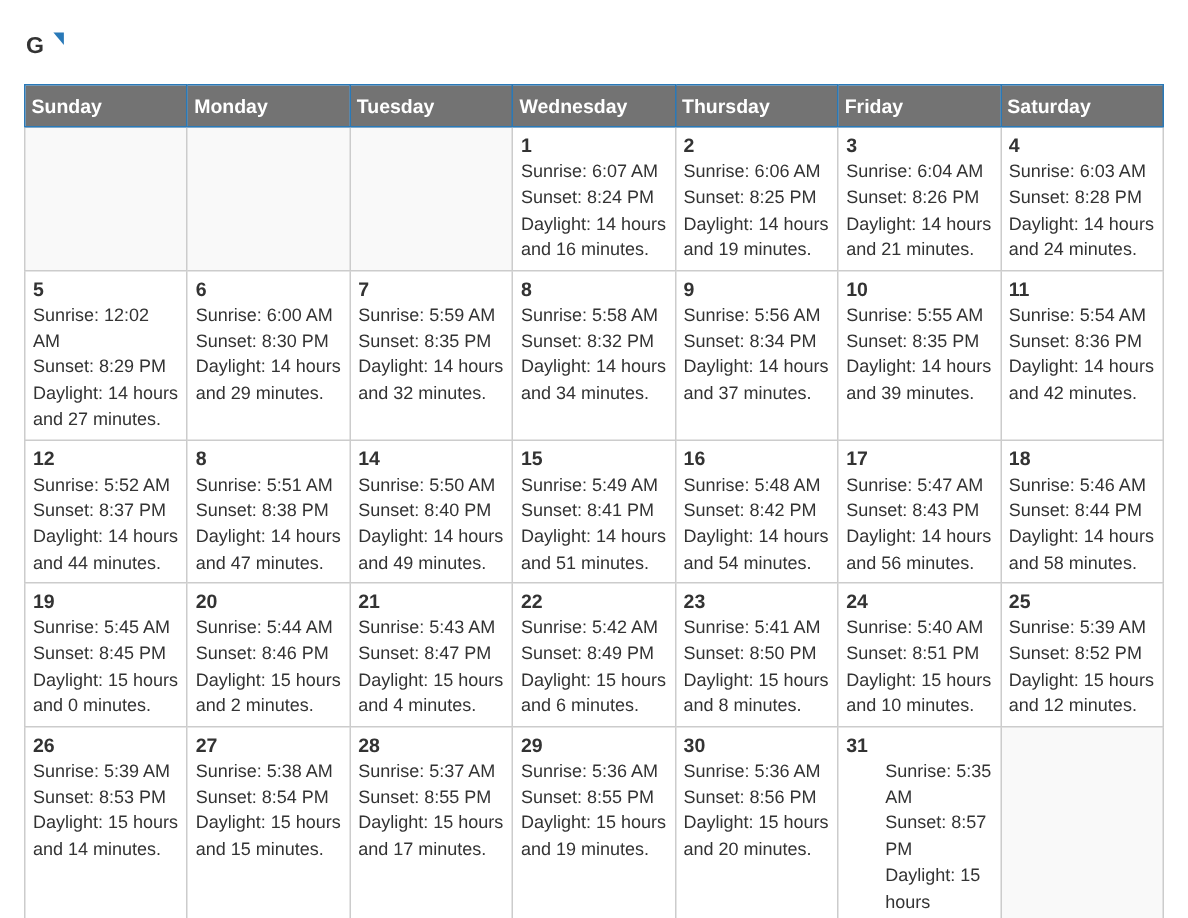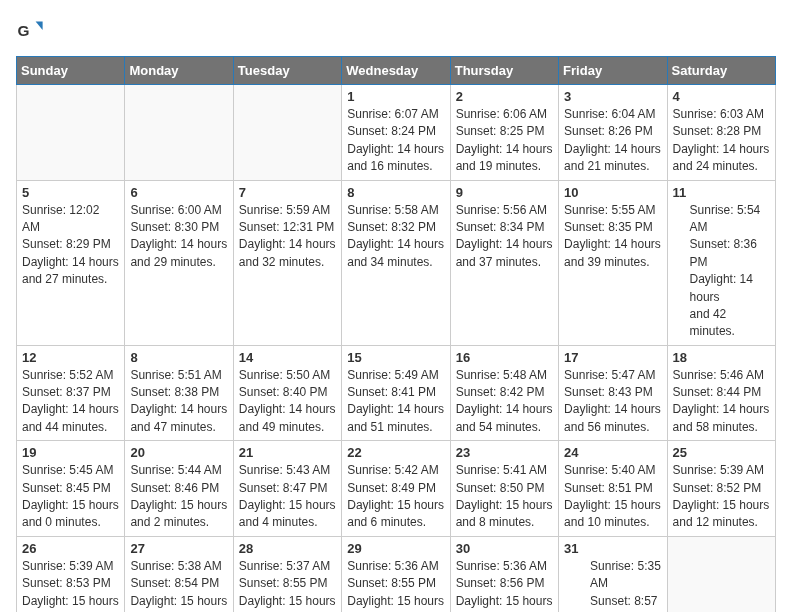--- a/index.html
+++ b/index.html
@@ -161,21 +161,21 @@
         <td>
           <span class="day-number">6</span>
           <div class="day-info" style="white-space: pre-line;">Sunrise: 6:00 AM
 Sunset: 8:30 PM
 Daylight: 14 hours
 and 29 minutes.</div>
         </td>
         <td>
           <span class="day-number">7</span>
           <div class="day-info" style="white-space: pre-line;">Sunrise: 5:59 AM
-Sunset: 12:31 PM
+Sunset: 8:35 PM
 Daylight: 14 hours
 and 32 minutes.</div>
         </td>
         <td>
           <span class="day-number">8</span>
           <div class="day-info" style="white-space: pre-line;">Sunrise: 5:58 AM
 Sunset: 8:32 PM
 Daylight: 14 hours
 and 34 minutes.</div>
         </td>
@@ -188,21 +188,21 @@
         </td>
         <td>
           <span class="day-number">10</span>
           <div class="day-info" style="white-space: pre-line;">Sunrise: 5:55 AM
 Sunset: 8:35 PM
 Daylight: 14 hours
 and 39 minutes.</div>
         </td>
         <td>
           <span class="day-number">11</span>
-          <div class="day-info" style="white-space: pre-line; margin-left: 17px;">Sunrise: 5:54 AM
+          <div class="day-info" style="white-space: pre-line;">Sunrise: 5:54 AM
 Sunset: 8:36 PM
 Daylight: 14 hours
 and 42 minutes.</div>
         </td>
       </tr>
       <tr>
         <td>
           <span class="day-number">12</span>
           <div class="day-info" style="white-space: pre-line;">Sunrise: 5:52 AM
 Sunset: 8:37 PM

